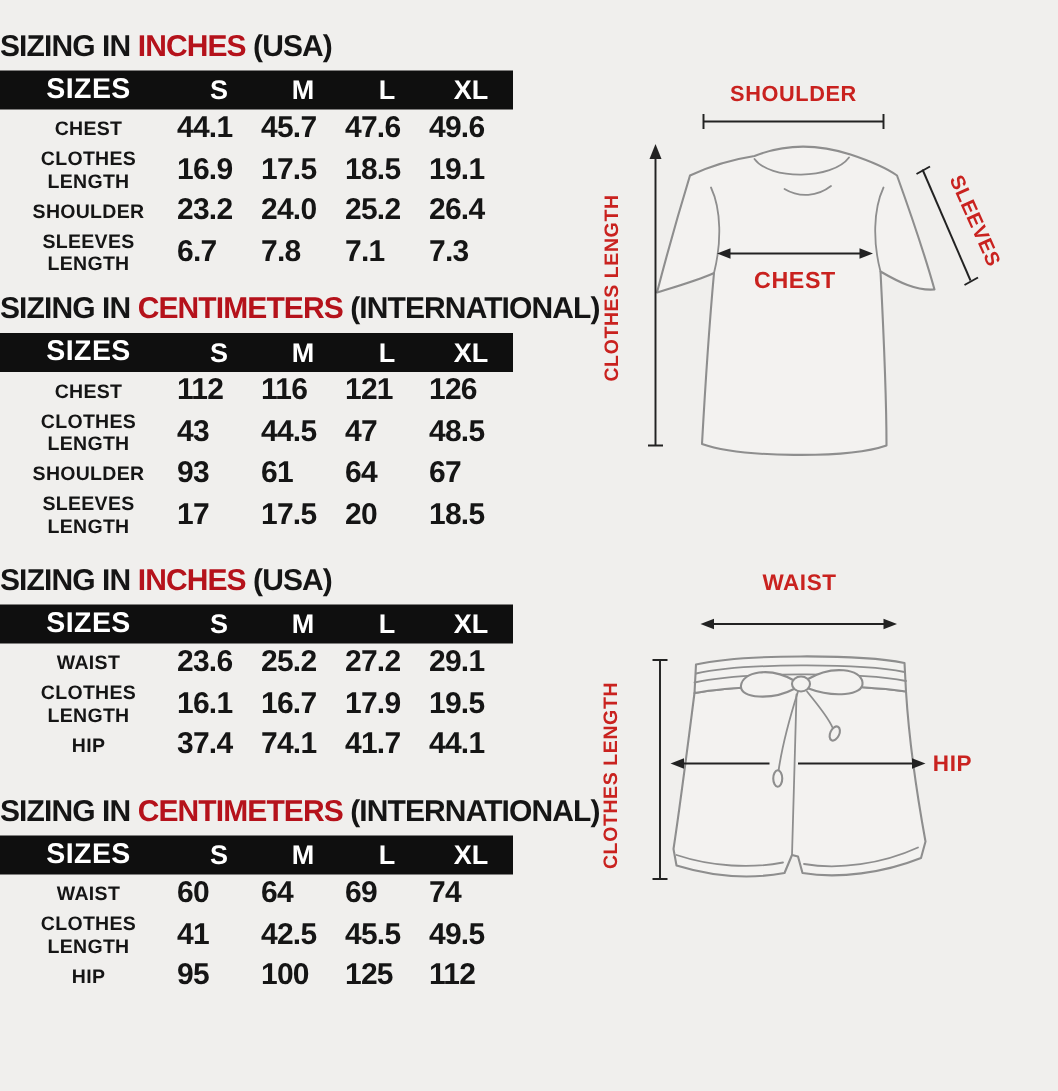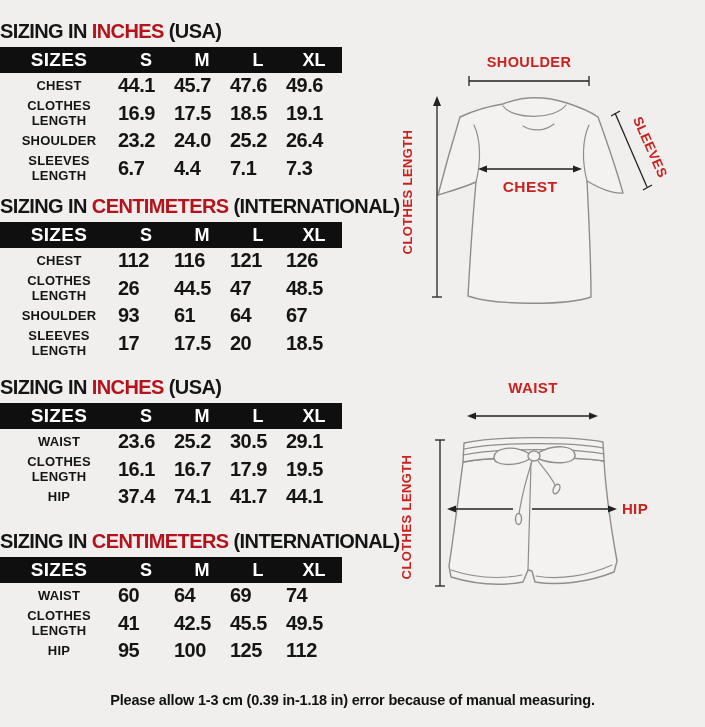--- a/index.html
+++ b/index.html
@@ -93,21 +93,21 @@
           <tr>
             <th class="col-label">SHOULDER</th>
             <td class="col-val">23.2</td>
             <td class="col-val">24.0</td>
             <td class="col-val">25.2</td>
             <td class="col-val">26.4</td>
           </tr>
           <tr>
             <th class="col-label">SLEEVES LENGTH</th>
             <td class="col-val">6.7</td>
-            <td class="col-val">4.4</td>
+            <td class="col-val">7.8</td>
             <td class="col-val">7.1</td>
             <td class="col-val">7.3</td>
           </tr>
         </tbody>
     </table>
   </div>
 
   <div class="table-block" id="t2">
     <h2 class="tbl-title">
       <span>SIZING IN</span>
@@ -127,21 +127,21 @@
         <tbody>
           <tr>
             <th class="col-label">CHEST</th>
             <td class="col-val">112</td>
             <td class="col-val">116</td>
             <td class="col-val">121</td>
             <td class="col-val">126</td>
           </tr>
           <tr>
             <th class="col-label">CLOTHES LENGTH</th>
-            <td class="col-val">26</td>
+            <td class="col-val">43</td>
             <td class="col-val">44.5</td>
             <td class="col-val">47</td>
             <td class="col-val">48.5</td>
           </tr>
           <tr>
             <th class="col-label">SHOULDER</th>
             <td class="col-val">93</td>
             <td class="col-val">61</td>
             <td class="col-val">64</td>
             <td class="col-val">67</td>
@@ -171,21 +171,21 @@
             <th class="col-val">M</th>
             <th class="col-val">L</th>
             <th class="col-val">XL</th>
           </tr>
         </thead>
         <tbody>
           <tr>
             <th class="col-label">WAIST</th>
             <td class="col-val">23.6</td>
             <td class="col-val">25.2</td>
-            <td class="col-val">30.5</td>
+            <td class="col-val">27.2</td>
             <td class="col-val">29.1</td>
           </tr>
           <tr>
             <th class="col-label">CLOTHES LENGTH</th>
             <td class="col-val">16.1</td>
             <td class="col-val">16.7</td>
             <td class="col-val">17.9</td>
             <td class="col-val">19.5</td>
           </tr>
           <tr>
@@ -304,15 +304,14 @@
 
     <path class="garment" d="M 135,86 C 118,76 100,80 99,89 C 98,98 120,99 135,91 Z"></path>
     <path class="garment" d="M 143,85 C 160,75 179,78 180,87 C 181,96 160,97 144,91 Z"></path>
     <ellipse class="garment" cx="139" cy="88" rx="6" ry="5"></ellipse>
     <path class="gline" d="M 137,93 C 131,112 126,132 124,146"></path>
     <ellipse class="garment" cx="123.5" cy="151" rx="3" ry="5.5"></ellipse>
     <path class="gline" d="M 143,93 C 151,103 157,110 160,117"></path>
     <ellipse class="garment" cx="161.5" cy="121" rx="3" ry="5" transform="rotate(25 161.5 121)"></ellipse>
   </svg>
 
-  <div id="footer-note">Please allow 1-3 cm (0.39 in-1.18 in) error because of manual measuring.</div>
 
 </div>
 
 </body></html>

